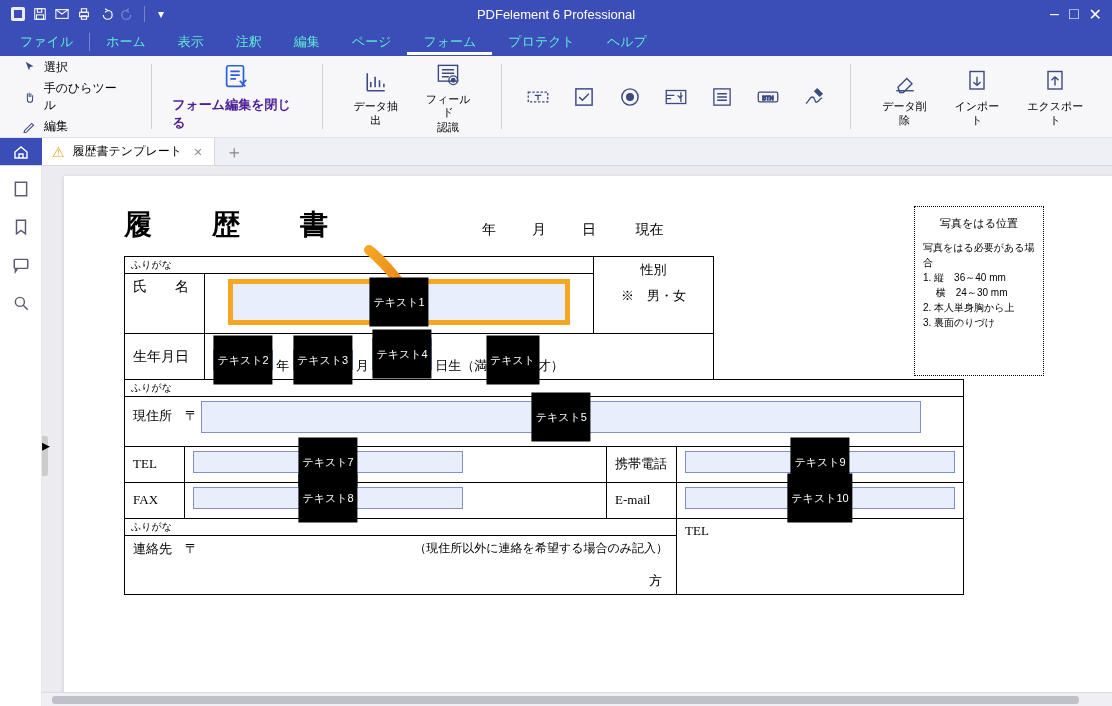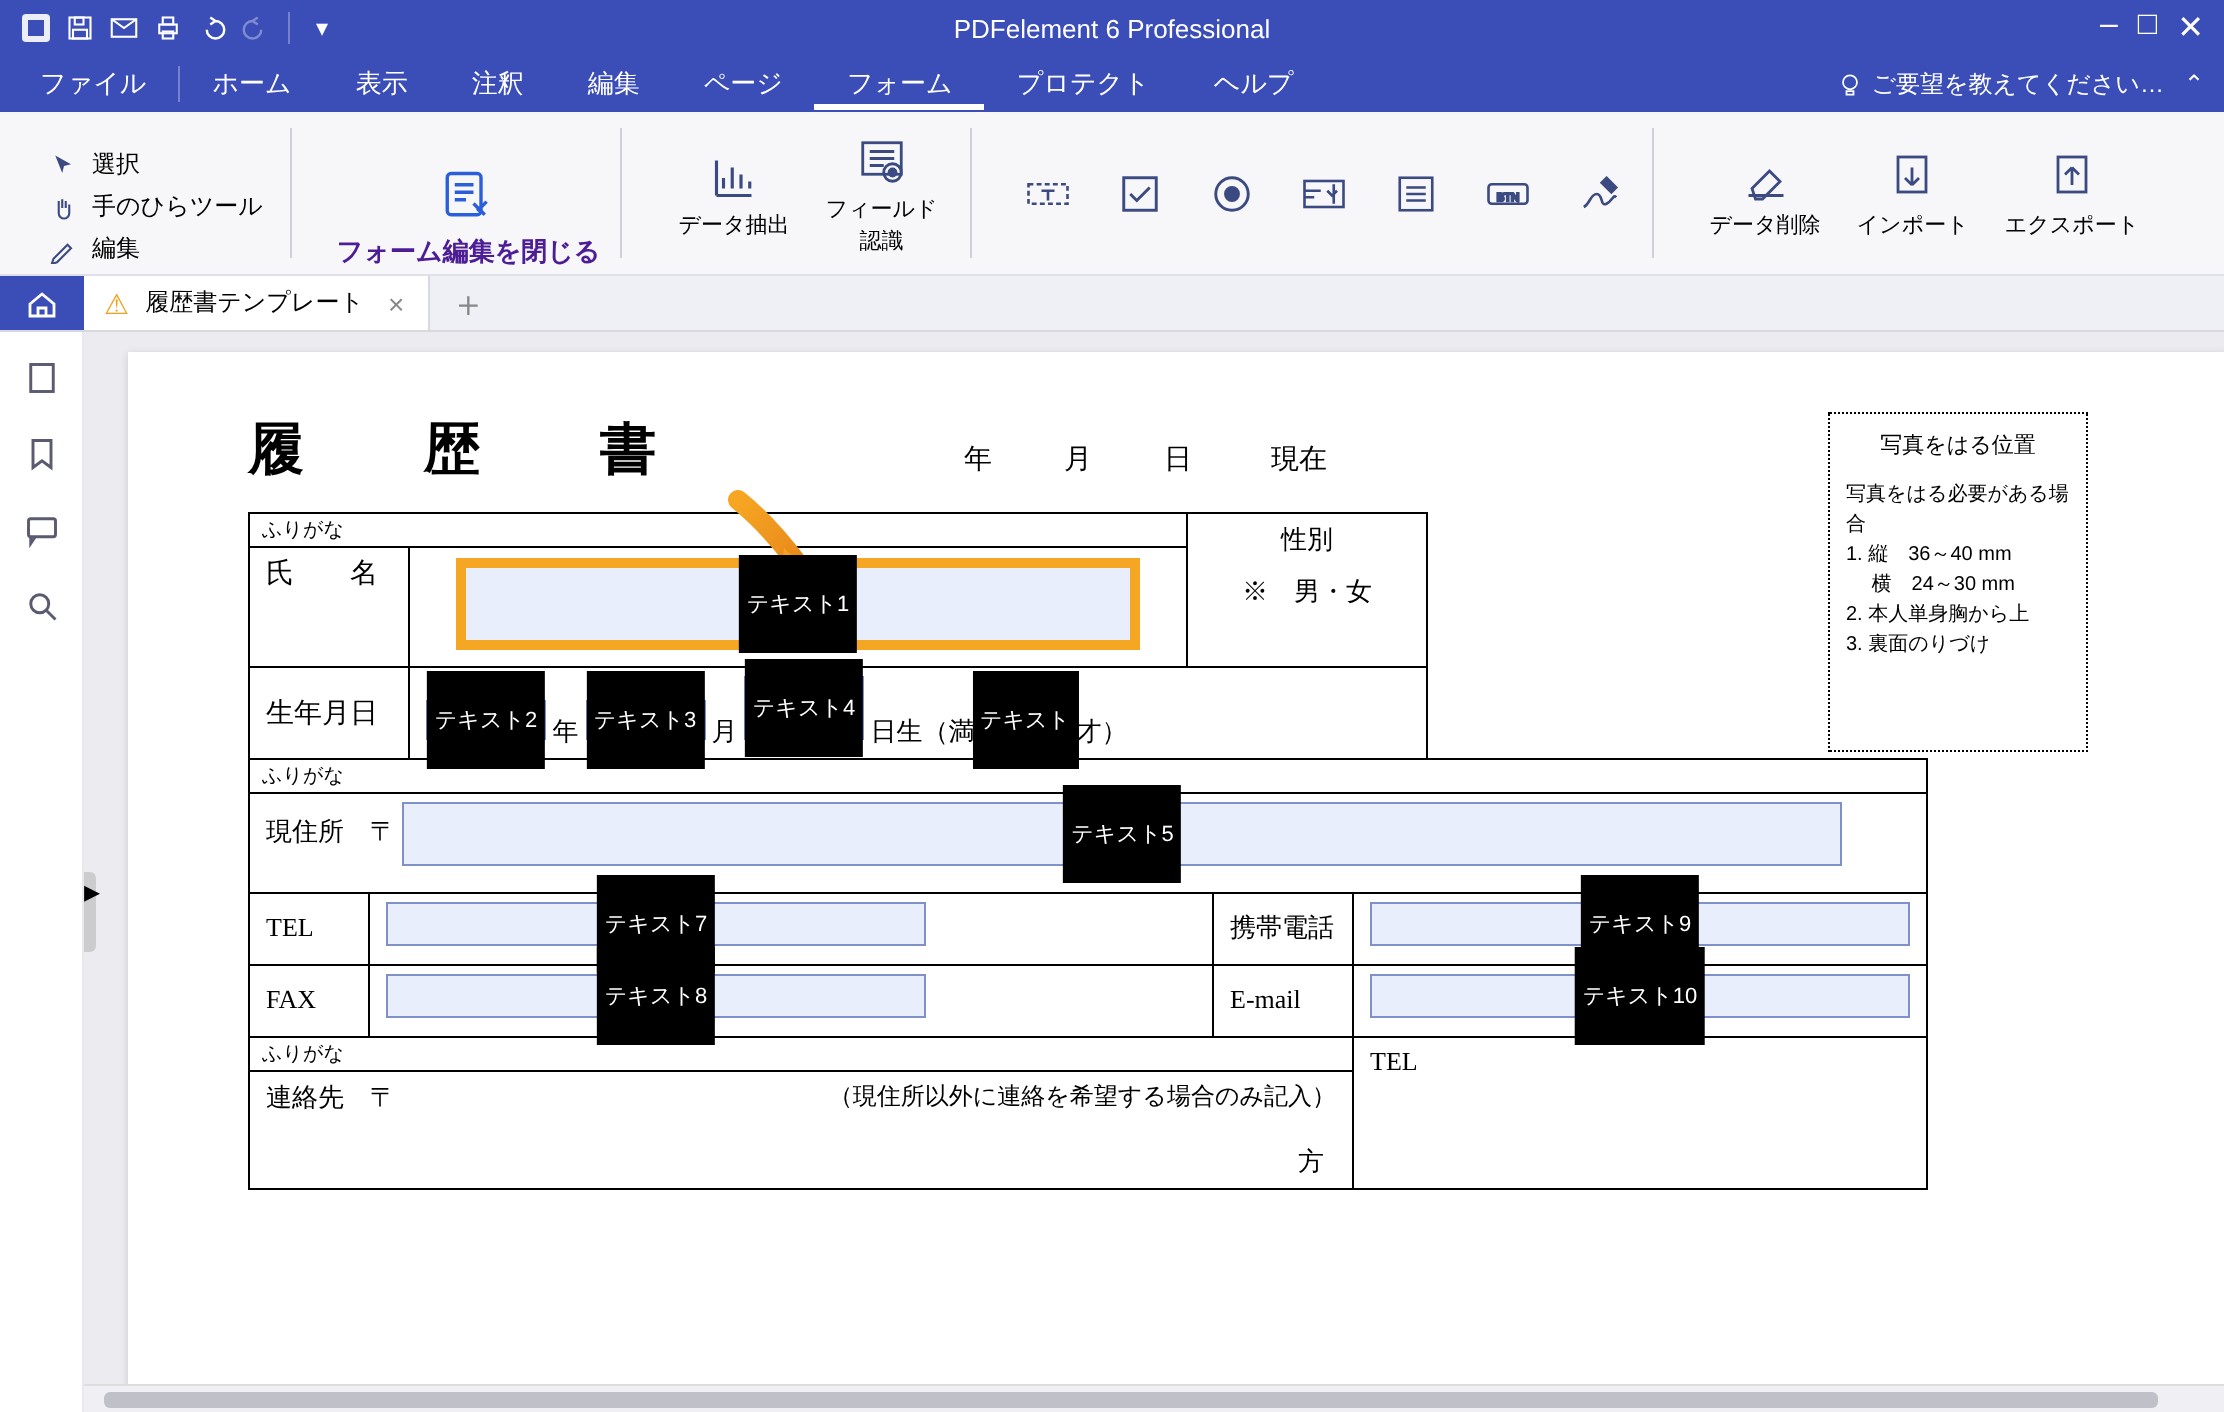--- a/index.html
+++ b/index.html
@@ -7,31 +7,31 @@
 
 
 .titlebar { height: 28px; background: #3b4db6; display: flex; align-items: center; color: #fff; font-size: 12px; position: relative; }
 .titlebar .qat { display: flex; gap: 2px; padding-left: 8px; align-items: center; }
 .titlebar .qat-icon { width: 20px; height: 20px; display: inline-flex; align-items: center; justify-content: center; color: #fff; font-size: 12px; }
 .titlebar .qat-sep { width: 1px; height: 16px; background: rgba(255,255,255,.3); margin: 0 4px; }
 .titlebar .title { position: absolute; left: 50%; transform: translateX(-50%); font-size: 13px; }
 .titlebar .winctrl { margin-left: auto; display: flex; gap: 10px; padding-right: 10px; font-size: 16px; }
 
 
-.menubar { height: 28px; background: #3b4db6; display: flex; align-items: center; color: #ffffff; font-size: 13px; padding: 0 4px; }
+.menubar { height: 28px; background: #3b4db6; display: flex; align-items: center; color: #5eead4; font-size: 13px; padding: 0 4px; }
 .menubar .menu-item { padding: 4px 16px; cursor: pointer; white-space: nowrap; }
 .menubar .menu-item.active { border-bottom: 3px solid #fff; padding-bottom: 1px; }
 .menubar .sep { width: 1px; height: 18px; background: rgba(255,255,255,.3); }
 .menubar .spacer { flex: 1; }
 .menubar .help-hint { display: flex; align-items: center; gap: 4px; font-size: 12px; padding-right: 6px; }
 .menubar .bulb { width: 14px; height: 14px; }
 
 
 .ribbon { height: 82px; background: #f7f7fa; display: flex; align-items: stretch; border-bottom: 1px solid #e0e0e8; }
-.ribbon .group { display: flex; flex-direction: column; justify-content: flex-end; padding: 2px 8px; margin-left: 12px; }
+.ribbon .group { display: flex; flex-direction: column; justify-content: center; padding: 2px 18px; }
 .ribbon .group.row { flex-direction: row; align-items: center; gap: 6px; }
 .ribbon .vsep { width: 1px; background: #d0d0d8; margin: 8px 2px; }
 .ribbon .small-btn { display: flex; align-items: center; gap: 6px; font-size: 12px; padding: 2px 4px; cursor: pointer; }
 .ribbon .small-btn .icn { width: 16px; height: 16px; display: inline-flex; align-items: center; justify-content: center; }
 .ribbon .big-btn { display: flex; flex-direction: column; align-items: center; gap: 2px; font-size: 11px; padding: 4px 6px; cursor: pointer; text-align: center; line-height: 1.2; }
 .ribbon .big-btn .icn { width: 32px; height: 32px; display: inline-flex; align-items: center; justify-content: center; }
 .ribbon .form-close { color: #4c1d95; font-weight: bold; font-size: 13px; display: flex; flex-direction: column; align-items: center; gap: 2px; }
 .ribbon .form-close .icn { width: 32px; height: 32px; }
 .ribbon .tool-icon { width: 32px; height: 32px; display: inline-flex; align-items: center; justify-content: center; cursor: pointer; }
 
@@ -134,28 +134,20 @@
     <span class="sep"></span>
   <span class="menu-item">ホーム</span>
   <span class="menu-item">表示</span>
   <span class="menu-item">注釈</span>
   <span class="menu-item">編集</span>
   <span class="menu-item">ページ</span>
   <span class="menu-item active">フォーム</span>
   <span class="menu-item">プロテクト</span>
   <span class="menu-item">ヘルプ</span>
   <span class="spacer"></span>
-  <span class="help-hint">
-    <svg class="bulb" viewBox="0 0 16 16" stroke="#fff" fill="none" stroke-width="1">
-        <circle cx="8" cy="7" r="4"></circle>
-        <path d="M6 12h4v2H6z"></path>
-      </svg>
-    <span>ご要望を教えてください…</span>
-    <span style="margin-left:6px">⌃</span>
-  </span>
 </div>
 
 <div class="ribbon">
   <div class="group">
     <div class="small-btn">
         <span class="icn">
           <svg width="14" height="14" viewBox="0 0 16 16" fill="#3b4a80">
             <path d="M3 2l9 5-4 1-1 4z"></path>
           </svg>
         </span>

